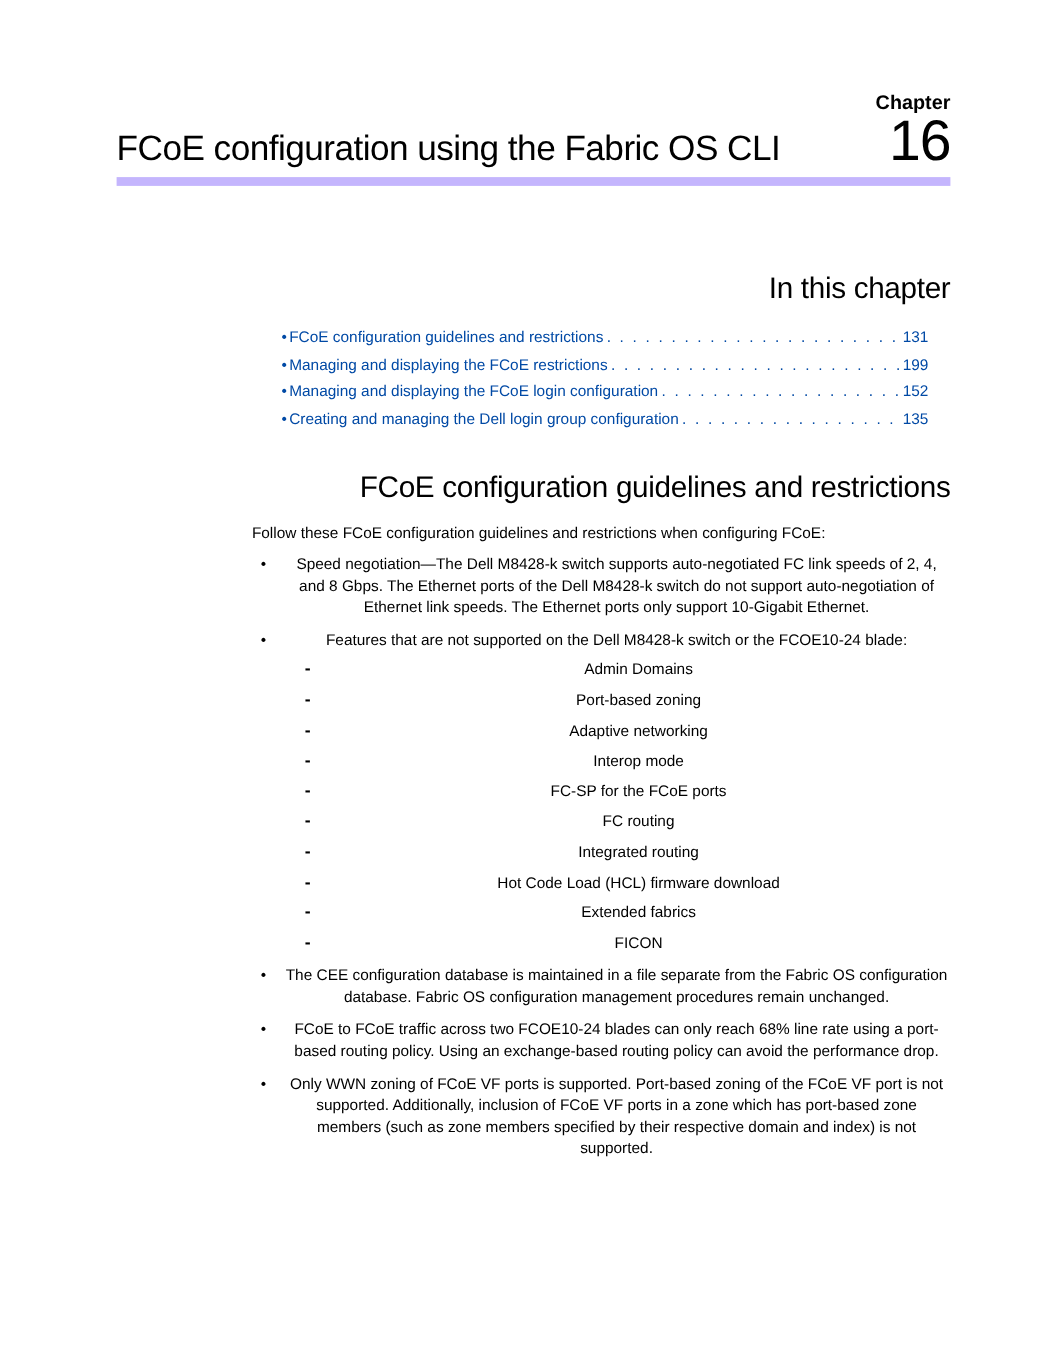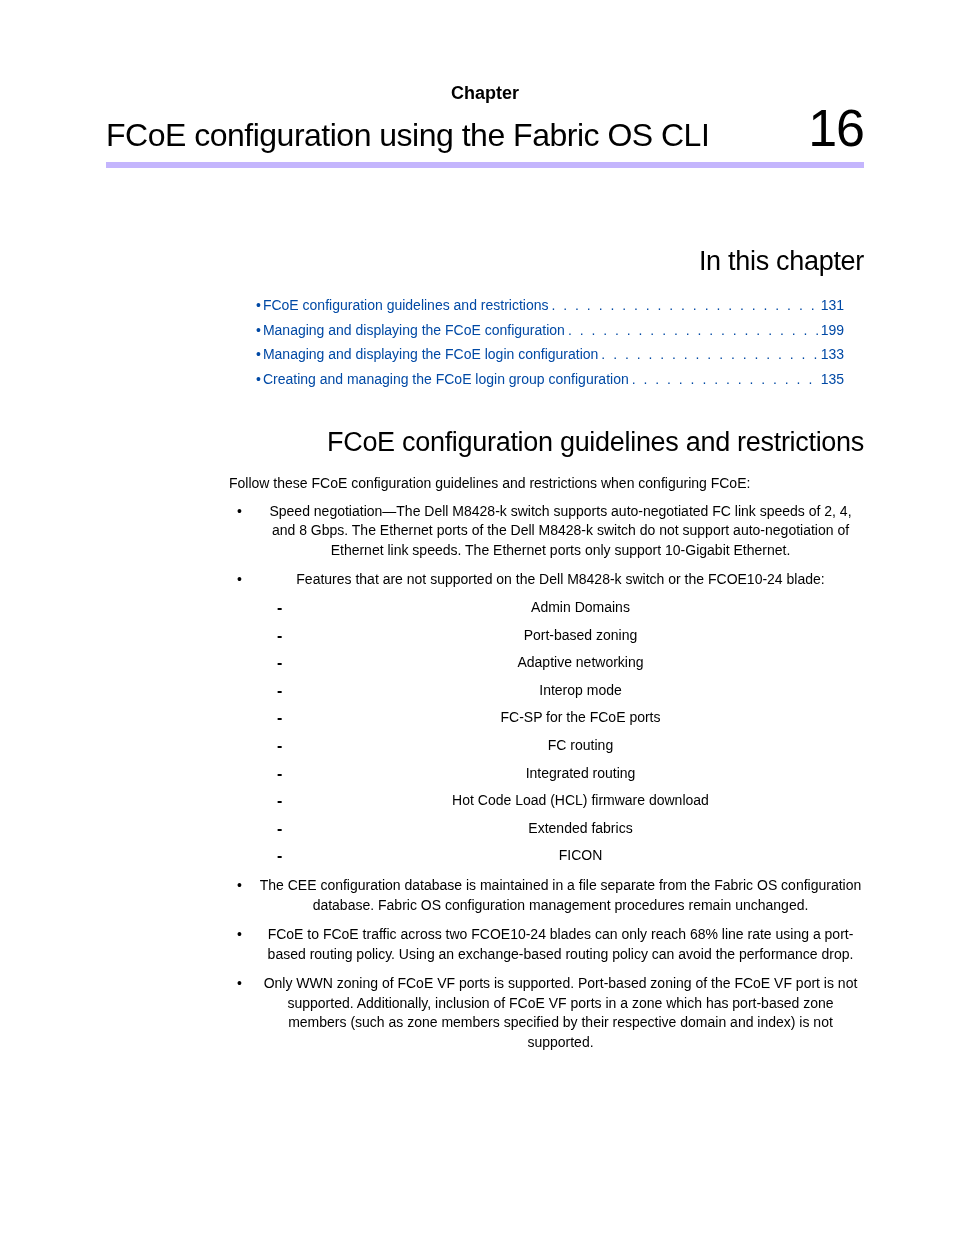--- a/index.html
+++ b/index.html
@@ -14,31 +14,31 @@
   }
   .page {
     box-sizing: border-box;
     padding: 84px 90px 60px 106px;
   }
   .header-block {
     position: relative;
     margin-bottom: 12px;
   }
   .chapter-label {
-    text-align: center;
+    text-align: right;
     font-size: 18px;
     font-weight: bold;
     margin-bottom: 0;
     line-height: 1;
   }
   .title-row {
     display: flex;
     justify-content: space-between;
     align-items: baseline;
-    border-bottom: 6px solid #c4b5fd;
+    border-bottom: 8px solid #c4b5fd;
     padding-bottom: 8px;
     margin-top: 2px;
     text-align: right;
   }
   .chapter-title {
     font-family: "Arial Narrow", Arial, Helvetica, sans-serif;
     font-stretch: condensed;
     font-size: 32px;
     font-weight: normal;
     letter-spacing: -0.5px;
@@ -158,33 +158,33 @@
 
   <div class="toc">
     <div class="toc-row">
       <span class="toc-bullet">•</span>
       <span class="toc-text">FCoE configuration guidelines and restrictions</span>
       <span class="toc-dots"></span>
       <span class="toc-page">131</span>
     </div>
     <div class="toc-row">
       <span class="toc-bullet">•</span>
-      <span class="toc-text">Managing and displaying the FCoE configuration</span>
+      <span class="toc-text">Managing and displaying the FCoE restrictions</span>
       <span class="toc-dots"></span>
       <span class="toc-page">199</span>
     </div>
     <div class="toc-row">
       <span class="toc-bullet">•</span>
       <span class="toc-text">Managing and displaying the FCoE login configuration</span>
       <span class="toc-dots"></span>
-      <span class="toc-page">133</span>
-    </div>
-    <div class="toc-row">
-      <span class="toc-bullet">•</span>
-      <span class="toc-text">Creating and managing the FCoE login group configuration</span>
+      <span class="toc-page">152</span>
+    </div>
+    <div class="toc-row">
+      <span class="toc-bullet">•</span>
+      <span class="toc-text">Creating and managing the Dell login group configuration</span>
       <span class="toc-dots"></span>
       <span class="toc-page">135</span>
     </div>
   </div>
 
   <div class="section-title second">FCoE configuration guidelines and restrictions</div>
 
   <div class="body-indent">
     <div class="body-para">Follow these FCoE configuration guidelines and restrictions when configuring FCoE:</div>
     <ul class="outer">

